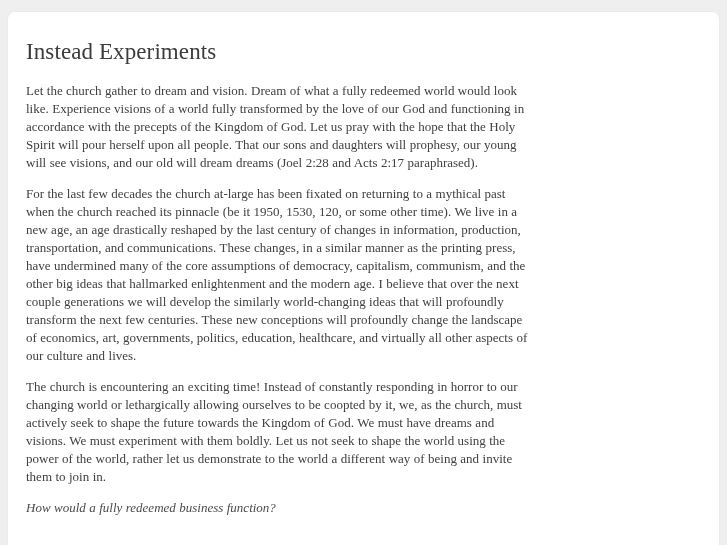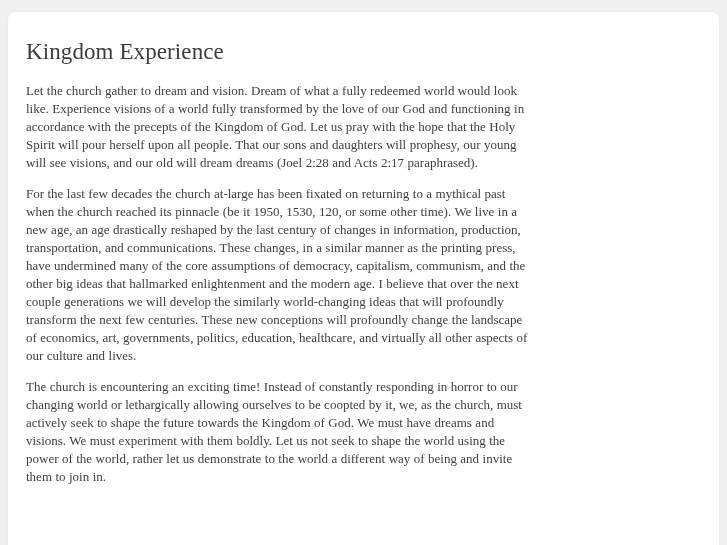--- a/index.html
+++ b/index.html
@@ -79,27 +79,28 @@
     margin-bottom: 0;
   }
 </style>
 </head>
 <body>
 
 <div class="page-root">
   <article class="post-card">
     <div class="post-inner">
 
-      <h1 class="post-title">Kingdom Experience</h1>
+      <h1 class="post-title">Instead Experiments</h1>
 
       <div class="post-body">
         <p class="post-para">Let the church gather to dream and vision.  Dream of what a fully redeemed world would look like.  Experience visions of a world fully transformed by the love of our God and functioning in accordance with the precepts of the Kingdom of God.  Let us pray with the hope that the Holy Spirit will pour herself upon all people.  That our sons and daughters will prophesy, our young will see visions, and our old will dream dreams (Joel 2:28 and Acts 2:17 paraphrased).</p>
 
         <p class="post-para">For the last few decades the church at-large has been fixated on returning to a mythical past when the church reached its pinnacle (be it 1950, 1530, 120, or some other time).  We live in a new age, an age drastically reshaped by the last century of changes in information, production, transportation, and communications.  These changes, in a similar manner as the printing press, have undermined many of the core assumptions of democracy, capitalism, communism, and the other big ideas that hallmarked enlightenment and the modern age.  I believe that over the next couple generations we will develop the similarly world-changing ideas that will profoundly transform the next few centuries.  These new conceptions will profoundly change the landscape of economics, art, governments, politics, education, healthcare, and virtually all other aspects of our culture and lives.</p>
 
         <p class="post-para">The church is encountering an exciting time!  Instead of constantly responding in horror to our changing world or lethargically allowing ourselves to be coopted by it, we, as the church, must actively seek to shape the future towards the Kingdom of God.  We must have dreams and visions. We must experiment with them boldly. Let us not seek to shape the world using the power of the world, rather let us demonstrate to the world a different way of being and invite them to join in.</p>
 
+        <p class="post-para question">How would a fully redeemed business function?</p>
 
       </div>
 
     </div>
   </article>
 </div>
 
 </body></html>

